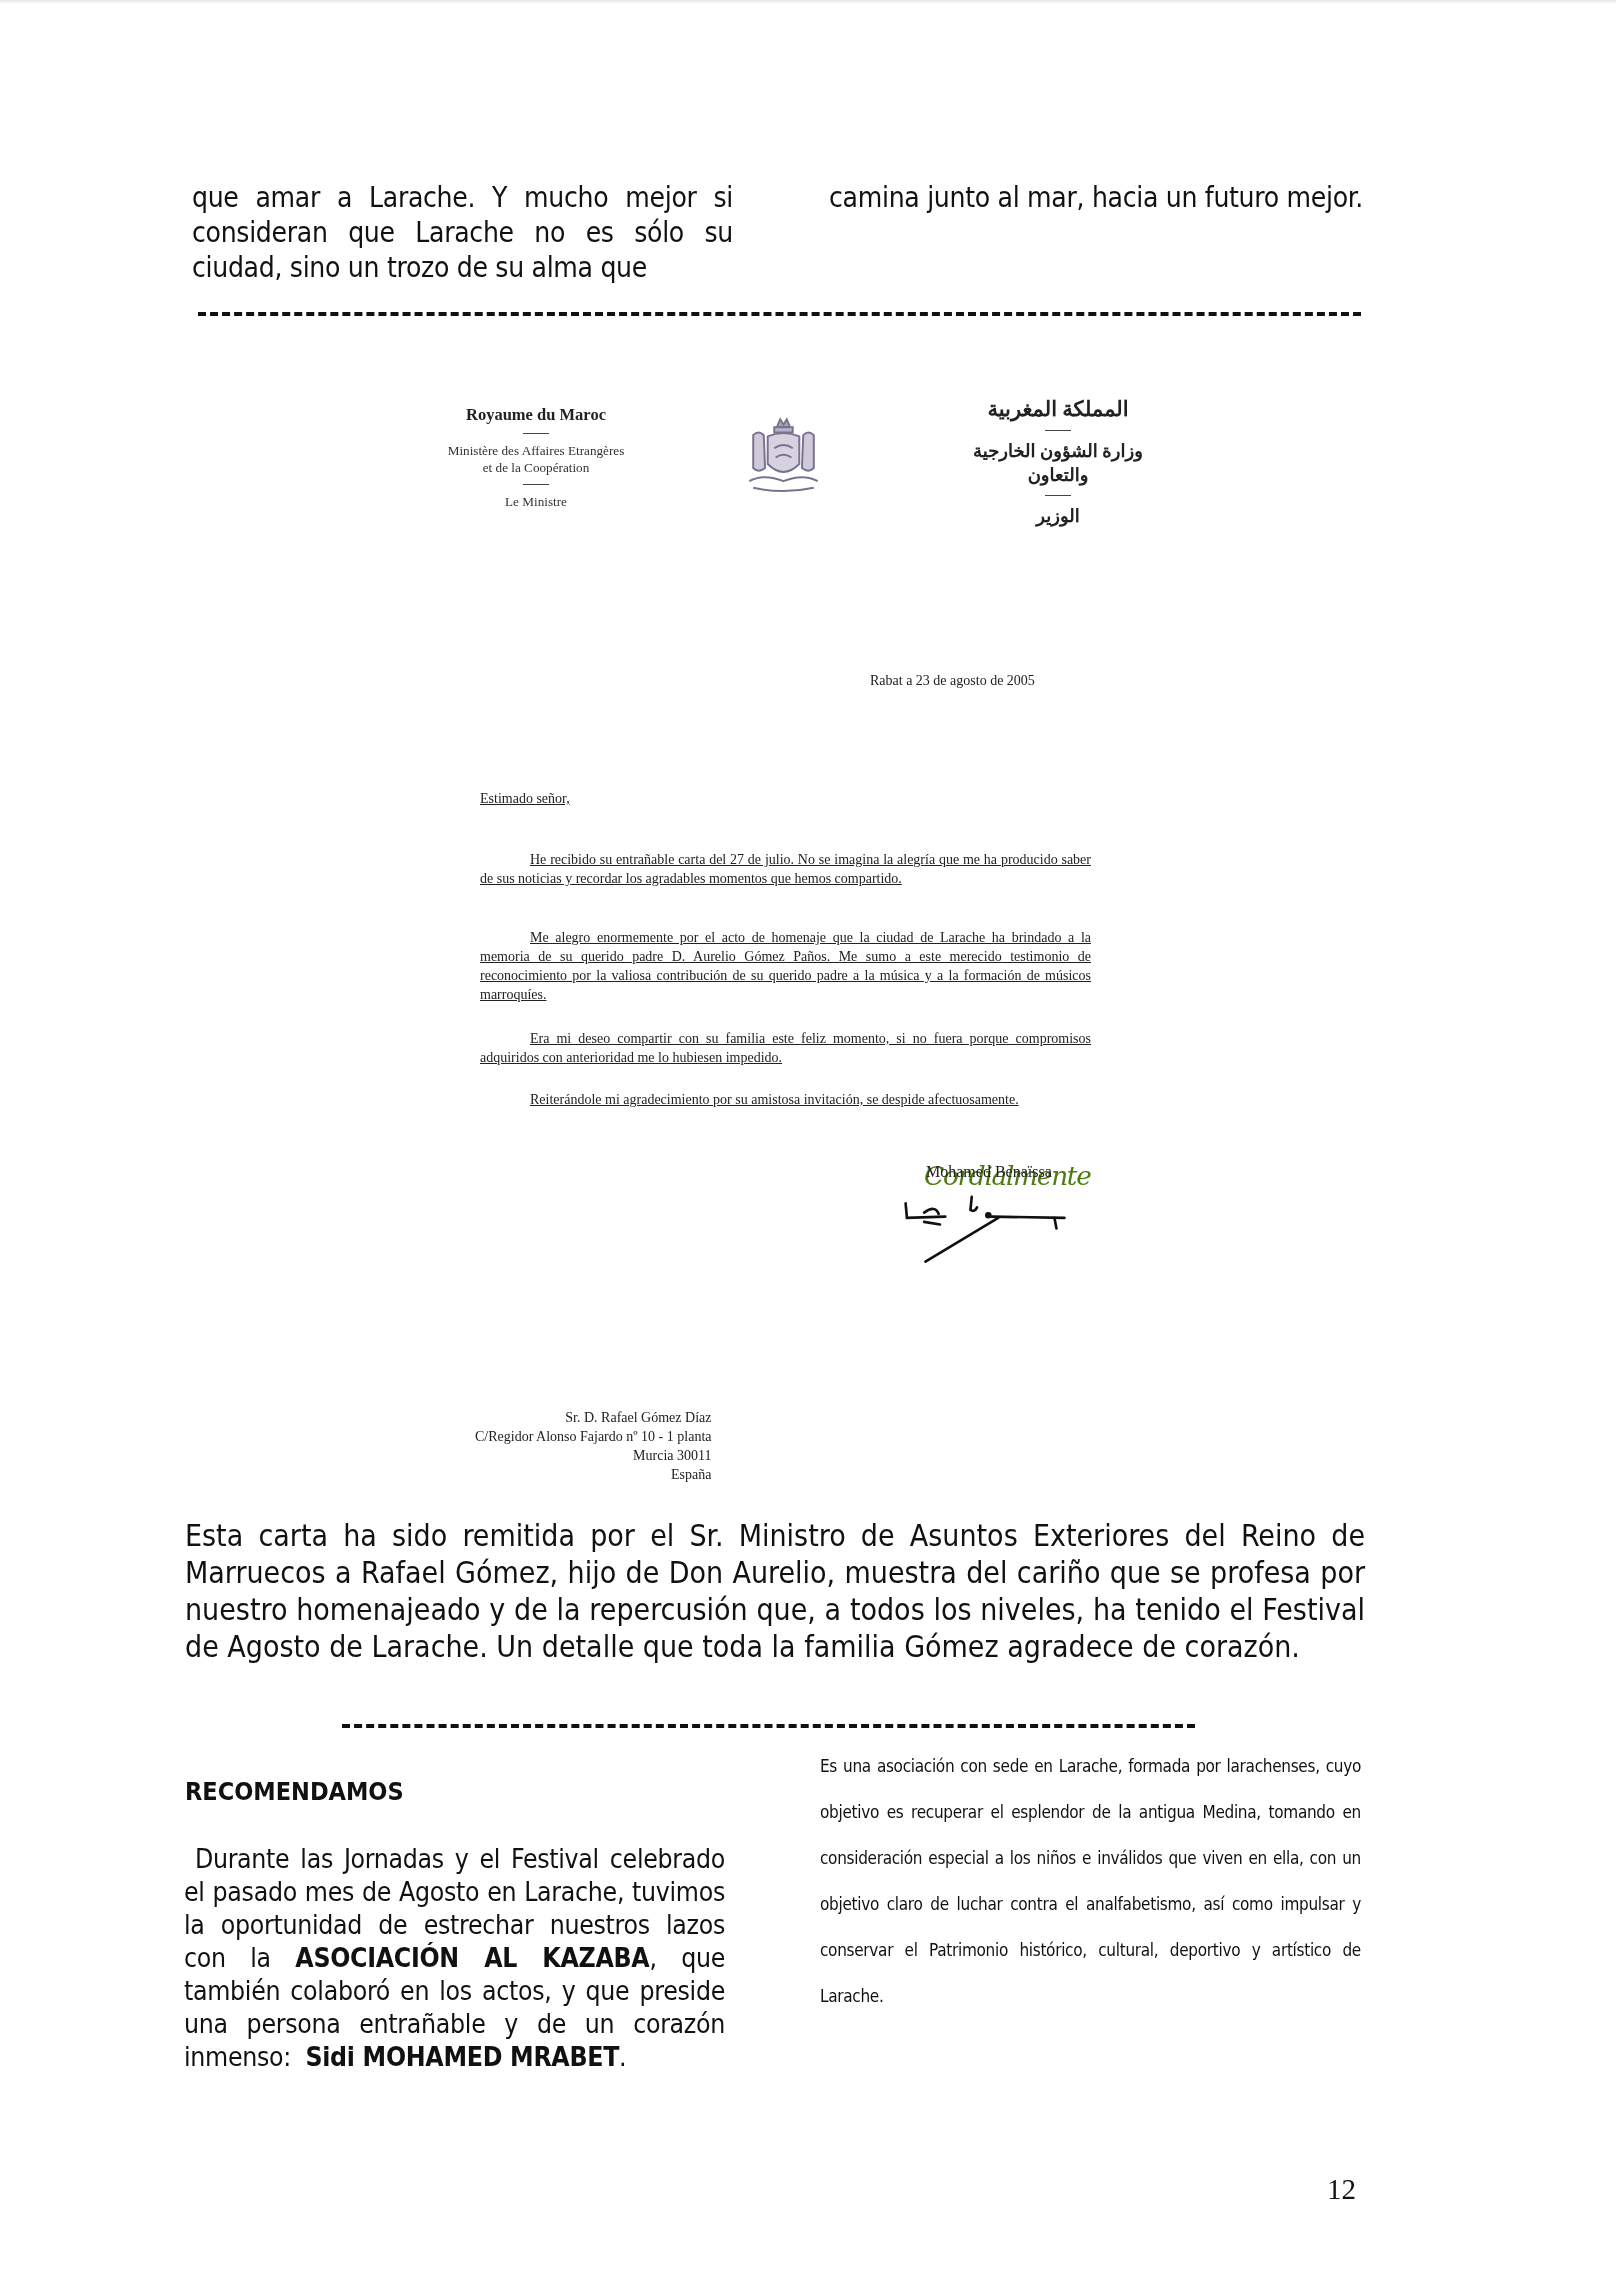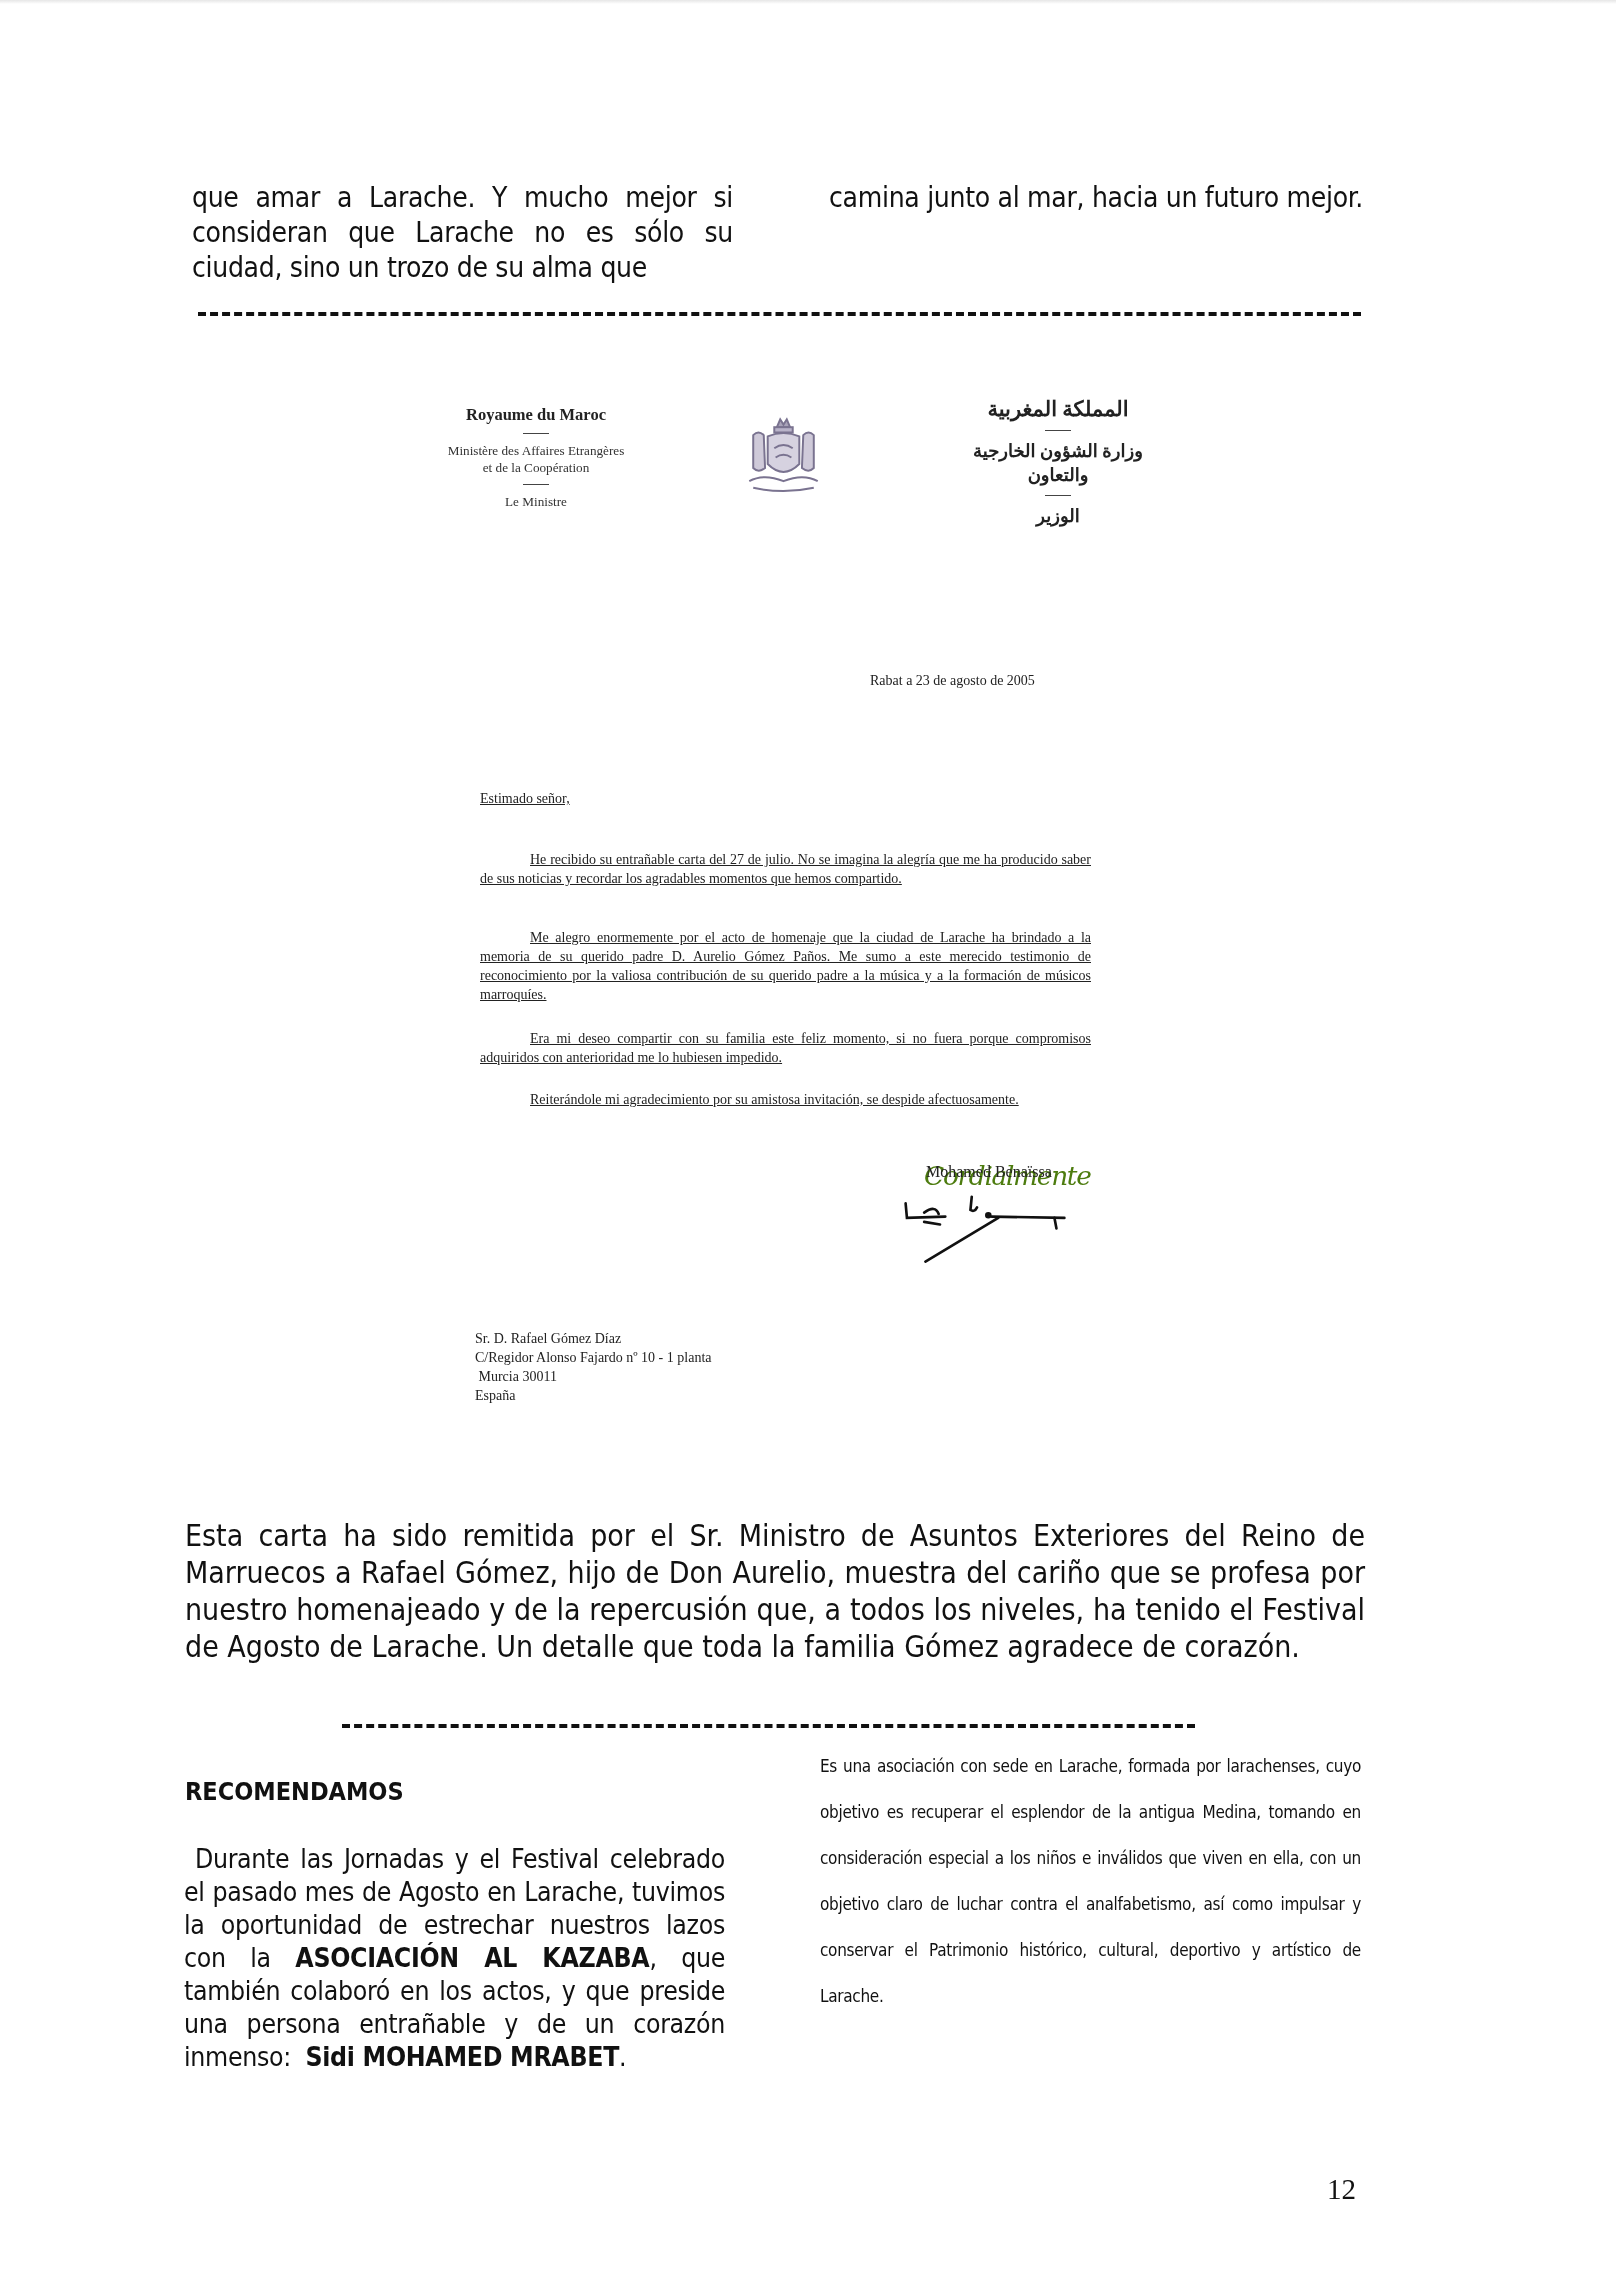--- a/index.html
+++ b/index.html
@@ -19,21 +19,21 @@
   .lh-sep { width: 26.4px; margin: 8px auto; border-top: 1.3px solid #444; }
   .lh-line { font-size: 13.2px; margin: 0; line-height: 17px; color: #333; }
   .lh-ar-title { font-size: 21px; font-weight: bold; margin: 0; }
   .lh-ar-line { font-size: 18px; margin: 0; line-height: 24px; font-weight: bold; }
   .emblem { position: absolute; left: 744px; top: 415px; width: 79px; height: 83px; }
   .date { position: absolute; left: 870px; top: 673px; font-size: 14px; }
   .letter { position: absolute; left: 468px; width: 635px; font-size: 14px; line-height: 19px; text-align: justify; }
   .letter p { margin: 12px; text-decoration: underline; }
   .indent { text-indent: 50px; }
   .signer { position: absolute; left: 926px; top: 1163px; font-size: 16px; }
-  .address { position: absolute; left: 475px; top: 1329px; font-size: 14px; line-height: 19px; }
+  .address { position: absolute; left: 475px; top: 1408px; font-size: 14px; line-height: 19px; text-align: right; }
   .address p { margin: 0; }
   .note { position: absolute; left: 185px; top: 1517px; width: 1180px; font-size: 30px; line-height: 37px; text-align: justify; }
   .heading { position: absolute; left: 185px; top: 1777px; font-size: 25px; font-weight: bold; }
   .email { color: #2f5fb3; text-decoration: underline; cursor: pointer; }
   .pagenum { position: absolute; left: 1327px; top: 2173px; font-size: 29px; font-family: "Liberation Serif", serif; }
   b { font-weight: bold; }
 </style>
 </head>
 <body>
 

